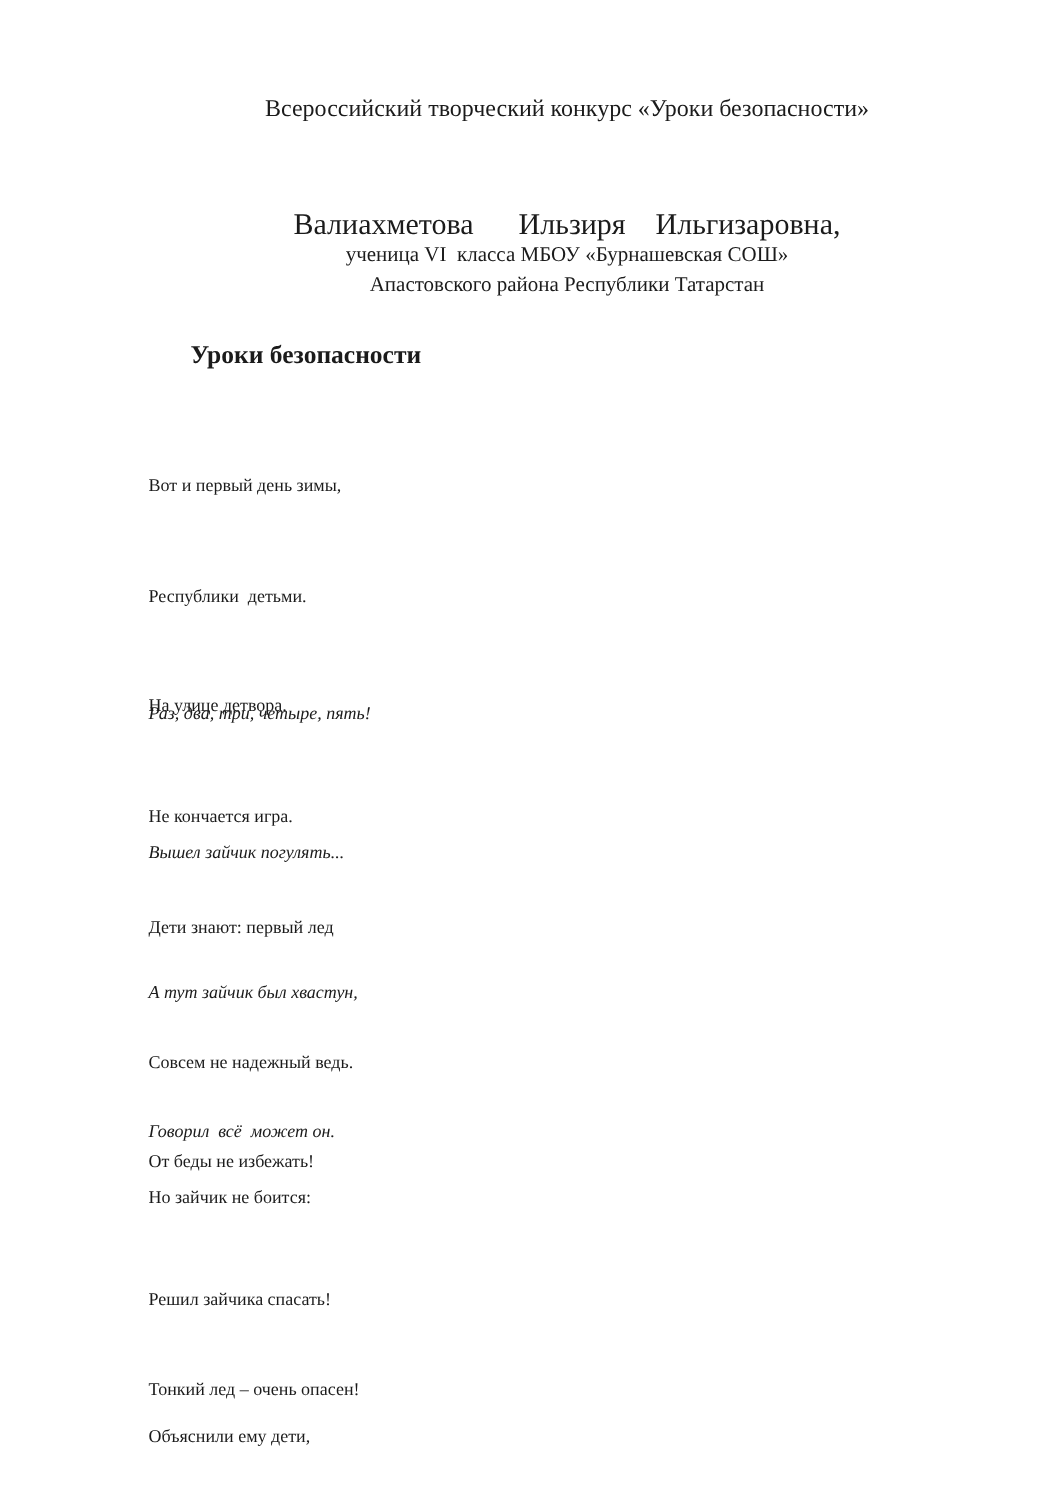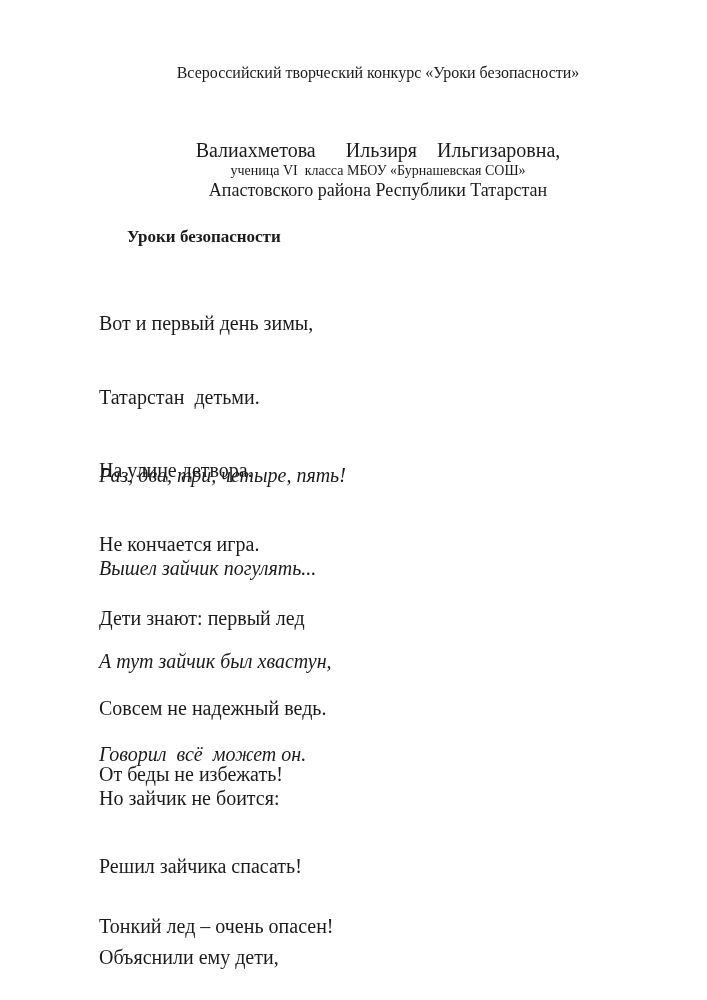--- a/index.html
+++ b/index.html
@@ -34,37 +34,37 @@
     line-height: 24px;
     font-family: Liberation Serif, serif;
   }
   .author-school {
     top: 162px;
     font-size: 14px;
     line-height: 17px;
   }
   .author-region {
     top: 182px;
-    font-size: 18px;
+    font-size: 14px;
     line-height: 17px;
   }
   .poem-title {
     position: absolute;
     left: 127px;
     top: 227px;
     margin: 0;
     font-size: 17px;
     font-weight: bold;
     line-height: 20px;
     white-space: pre-wrap;
   }
   .stanza {
     position: absolute;
     left: 99px;
-    font-size: 20px;
+    font-size: 12px;
     white-space: pre-wrap;
   }
   .stanza-1 { top: 262px; line-height: 24.5px; }
   .stanza-2 { top: 398px; line-height: 31px; font-style: italic;   }
   .stanza-3 { top: 543px; line-height: 30px;   }
   .stanza-4 { top: 698px; line-height: 30.5px; }
   .stanza-5 { top: 849px; line-height: 31px;   }
   .poem-line { min-height: 1em; }
 </style>
 </head>
@@ -77,21 +77,21 @@
   <div class="centered-band author-name">Валиахметова      Ильзиря    Ильгизаровна,</div>
 
   <div class="centered-band author-school">ученица VI  класса МБОУ «Бурнашевская СОШ»</div>
 
   <div class="centered-band author-region">Апастовского района Республики Татарстан</div>
 
   <h1 class="poem-title">Уроки безопасности</h1>
 
   <div class="stanza stanza-1">
     <div class="poem-line">Вот и первый день зимы,</div>
-    <div class="poem-line">Татарстан  детьми.</div>
+    <div class="poem-line">Республики  детьми.</div>
     <div class="poem-line">На улице детвора.</div>
     <div class="poem-line">Не кончается игра.</div>
   </div>
 
   <div class="stanza stanza-2">
     <div class="poem-line">Раз, два, три, четыре, пять!</div>
     <div class="poem-line">Вышел зайчик погулять...</div>
     <div class="poem-line">А тут зайчик был хвастун,</div>
     <div class="poem-line">Говорил  всё  может он.</div>
   </div>

